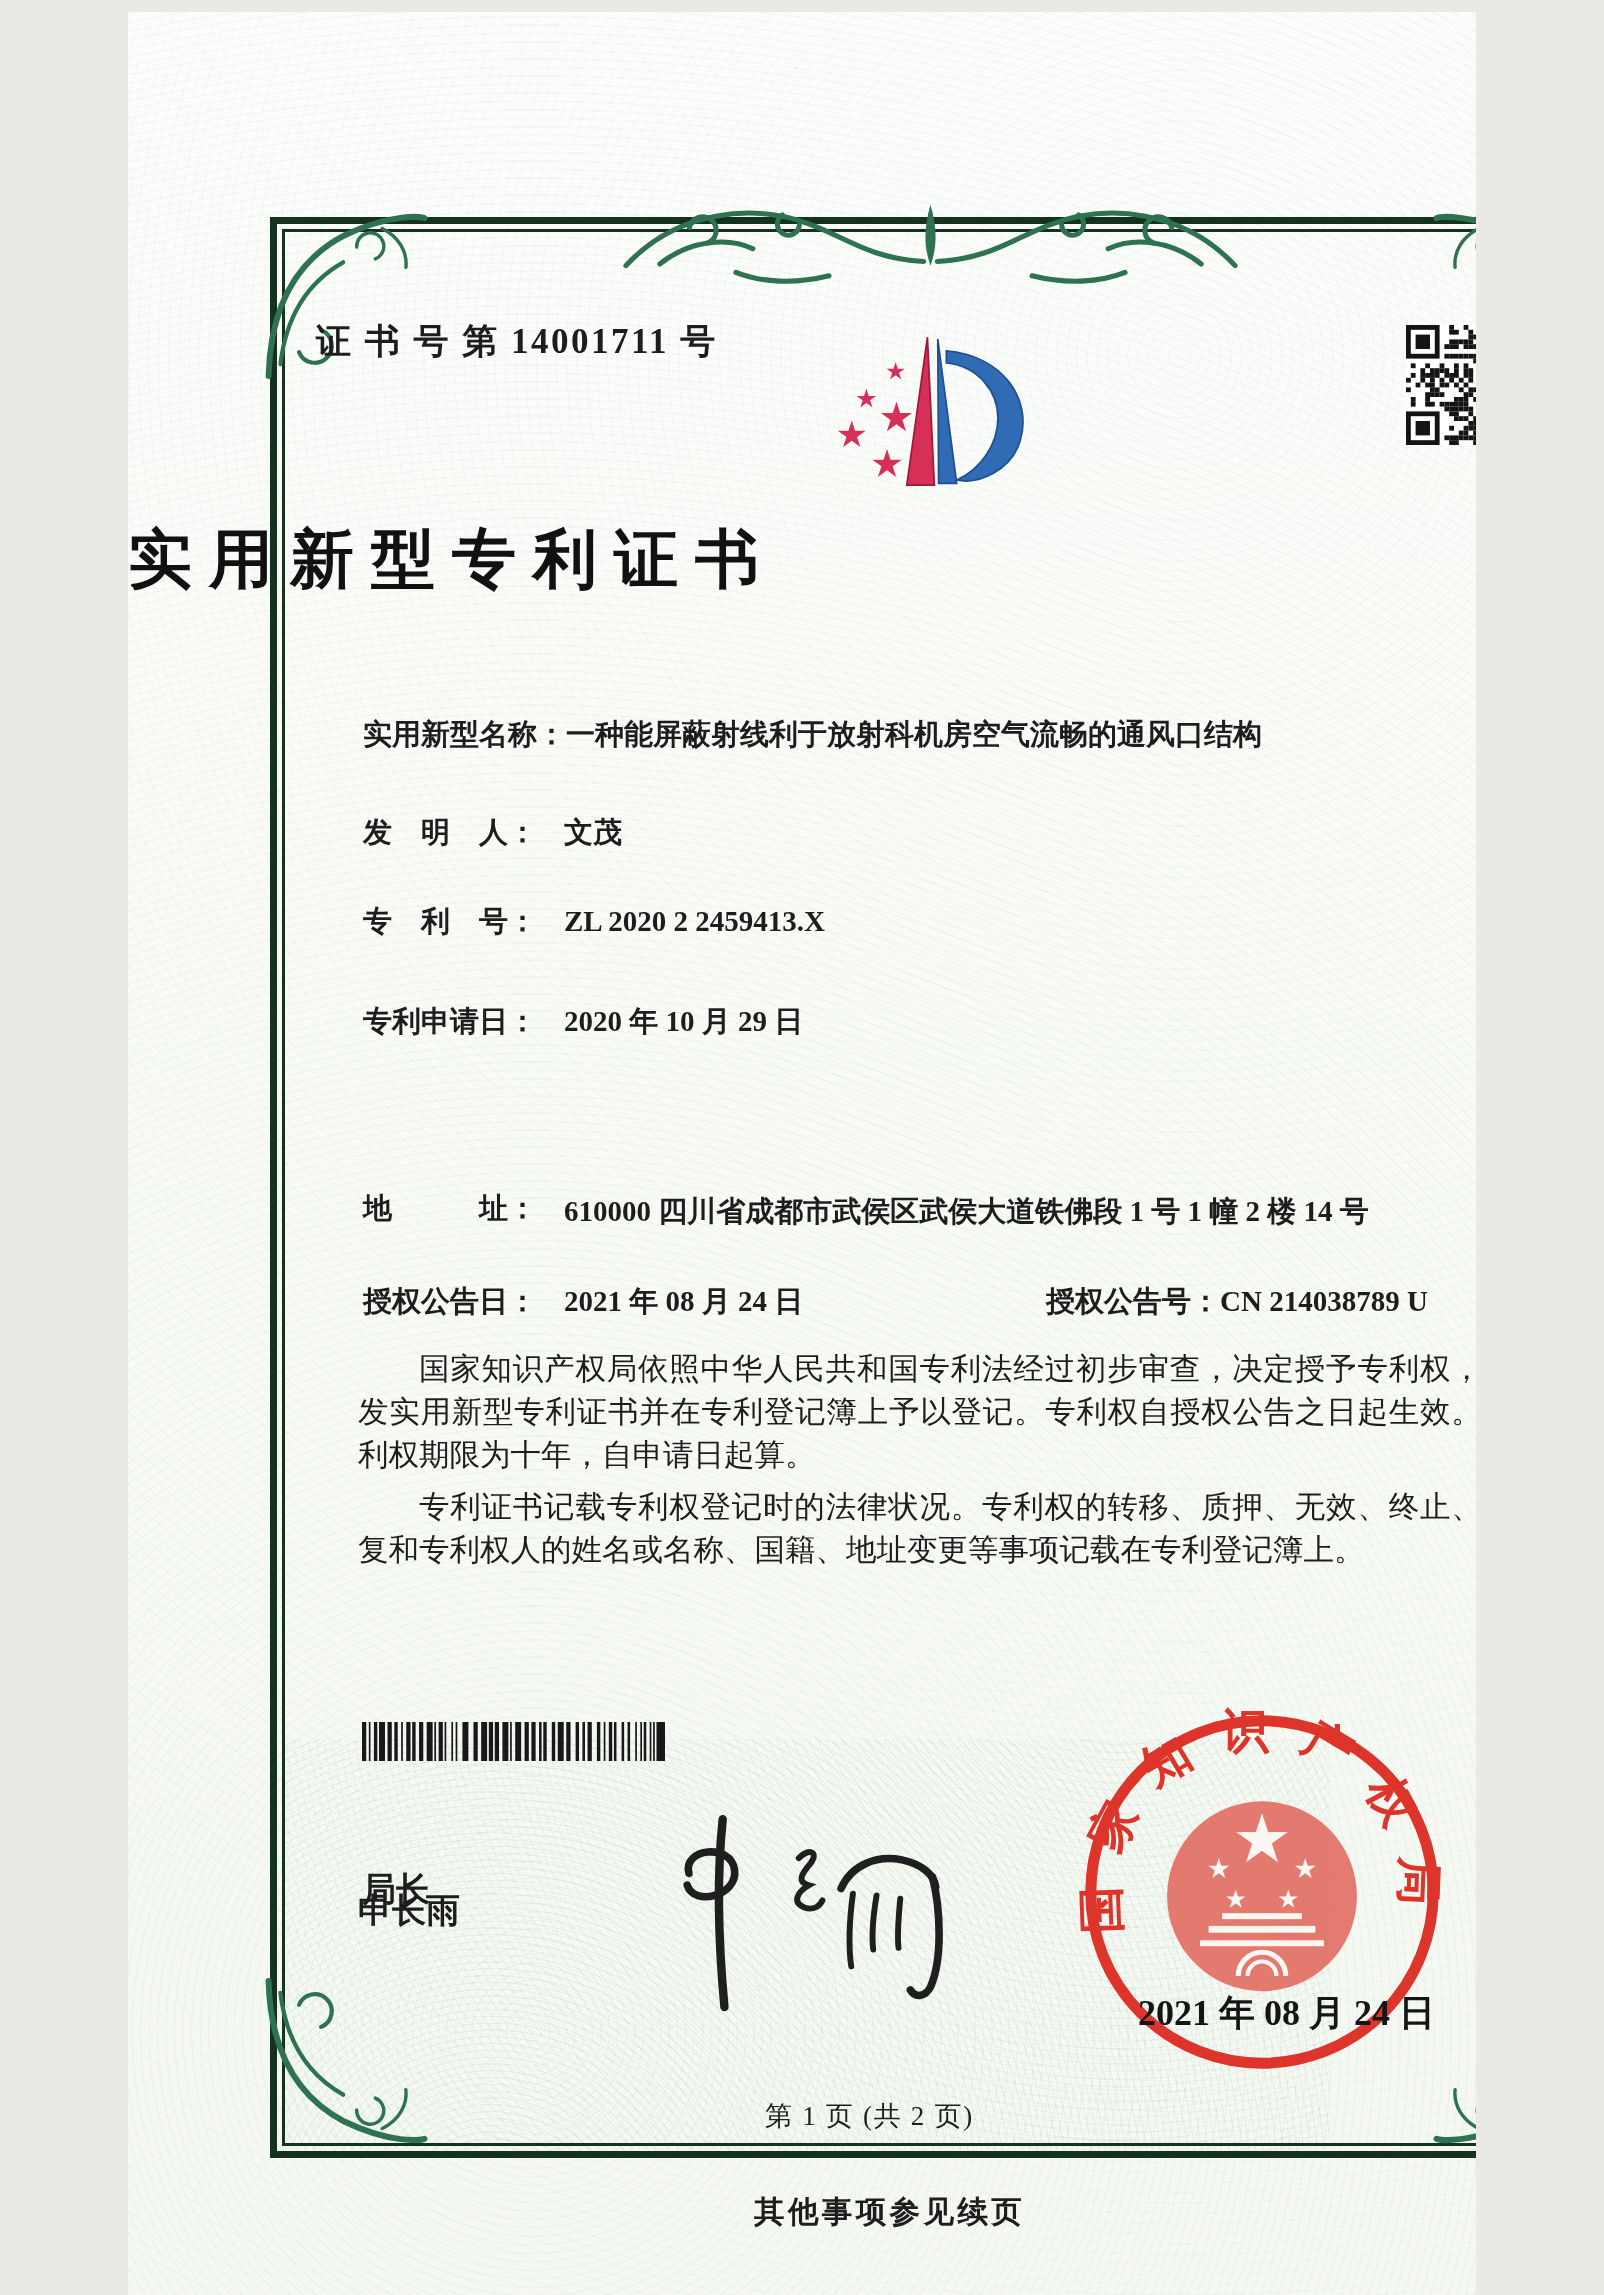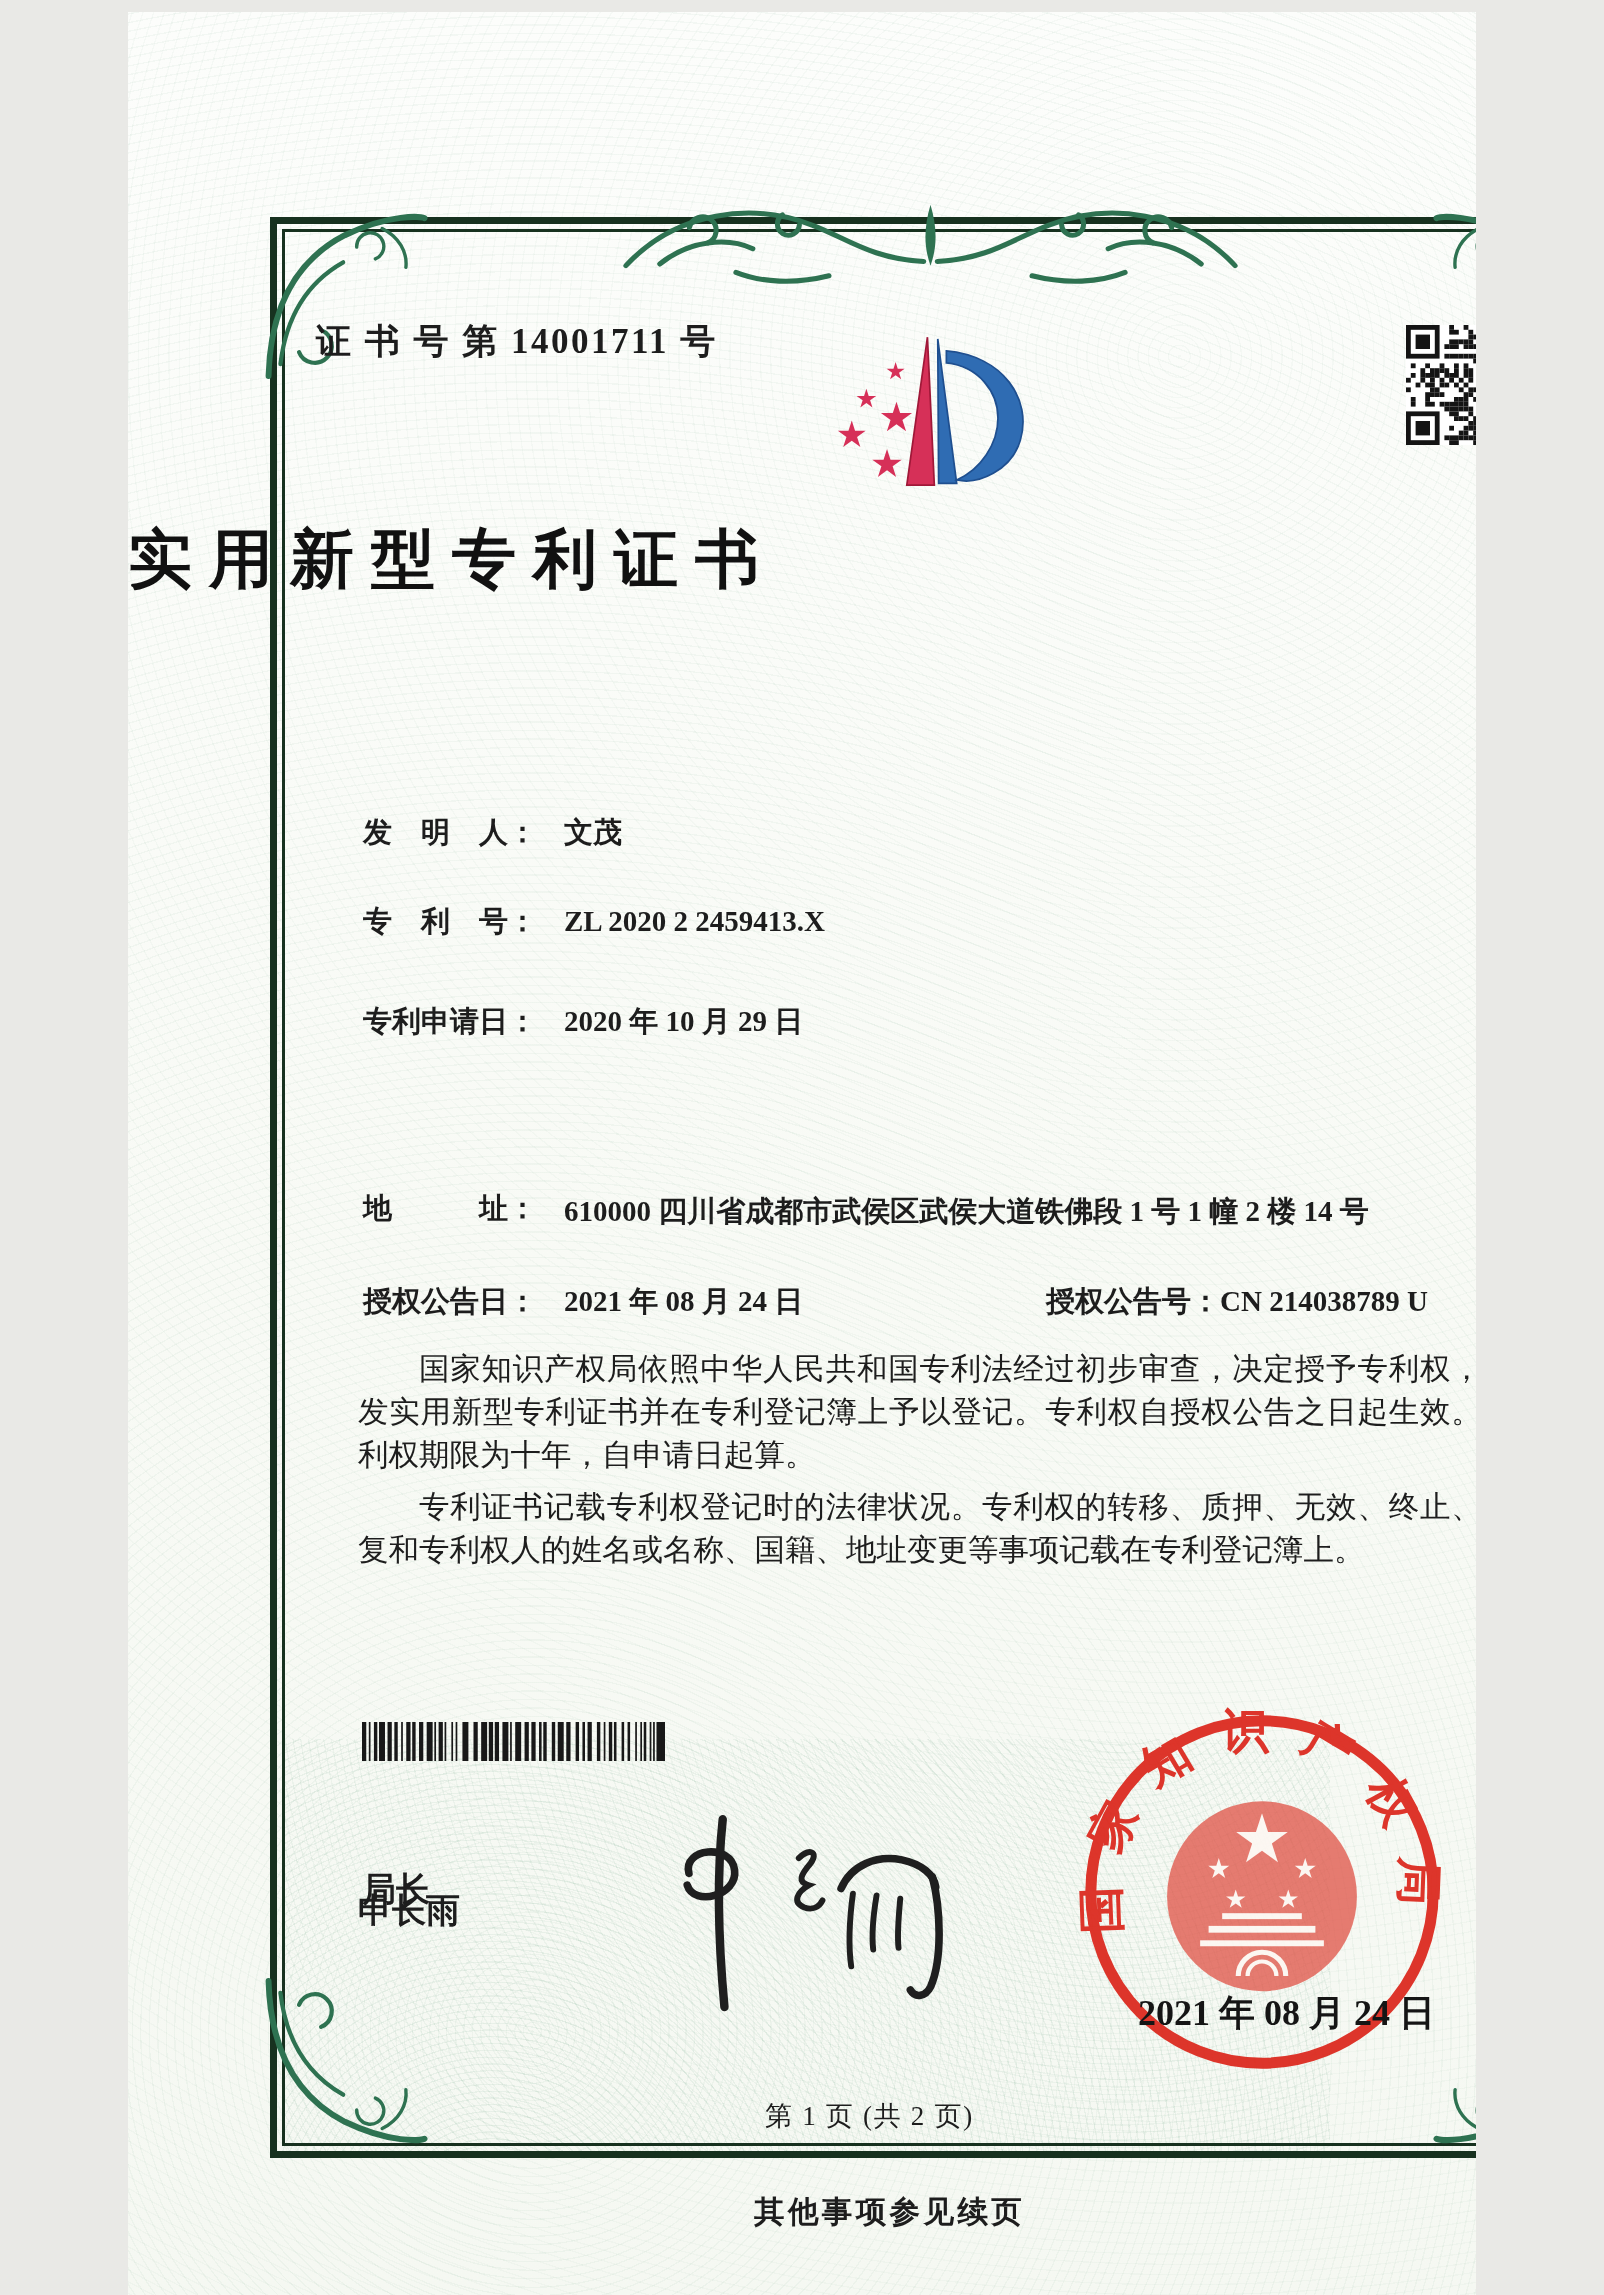--- a/index.html
+++ b/index.html
@@ -356,20 +356,23 @@
         <rect x="84" y="134.39999999999998" width="5.6" height="5.6" fill="#141414"></rect>
         <rect x="89.6" y="134.39999999999998" width="5.6" height="5.6" fill="#141414"></rect>
         <rect x="112" y="134.39999999999998" width="5.6" height="5.6" fill="#141414"></rect>
         <rect x="123.19999999999999" y="134.39999999999998" width="5.6" height="5.6" fill="#141414"></rect>
         <rect x="134.39999999999998" y="134.39999999999998" width="5.6" height="5.6" fill="#141414"></rect>
       </svg>
   </div>
 
   <div class="title">实用新型专利证书</div>
 
+  <div class="row r1">
+    <span class="lbl">实用新型名称：</span><span class="val">一种能屏蔽射线利于放射科机房空气流畅的通风口结构</span>
+  </div>
   <div class="row r2">
     <span class="lbl">发　明　人：</span><span class="val">文茂</span>
   </div>
   <div class="row r3">
     <span class="lbl">专　利　号：</span><span class="val">ZL 2020 2 2459413.X</span>
   </div>
   <div class="row r4">
     <span class="lbl">专利申请日：</span><span class="val">2020 年 10 月 29 日</span>
   </div>
   <div class="row r6 addr">

